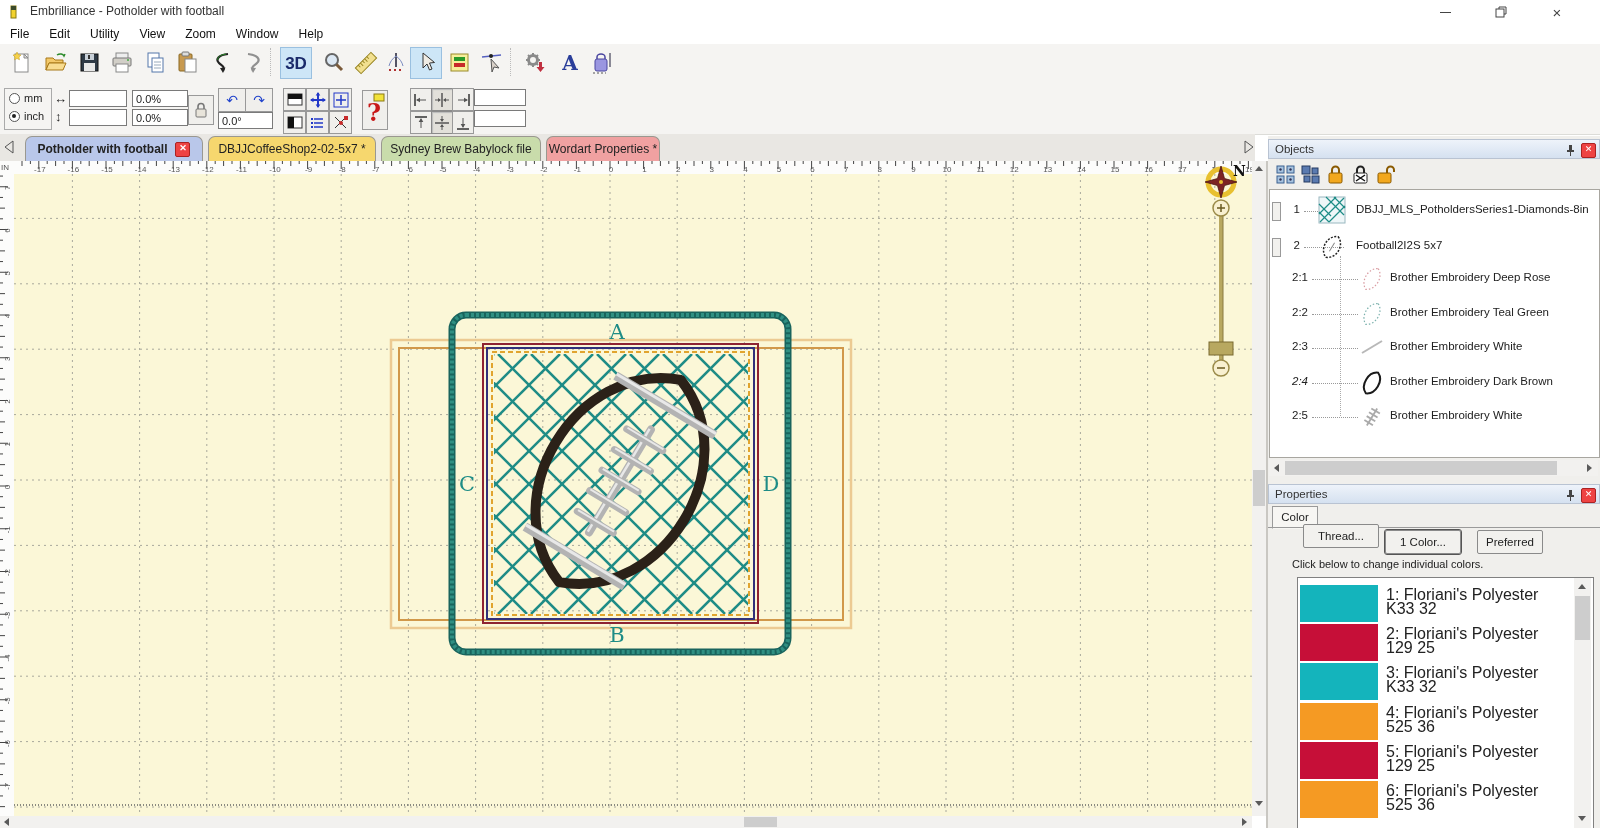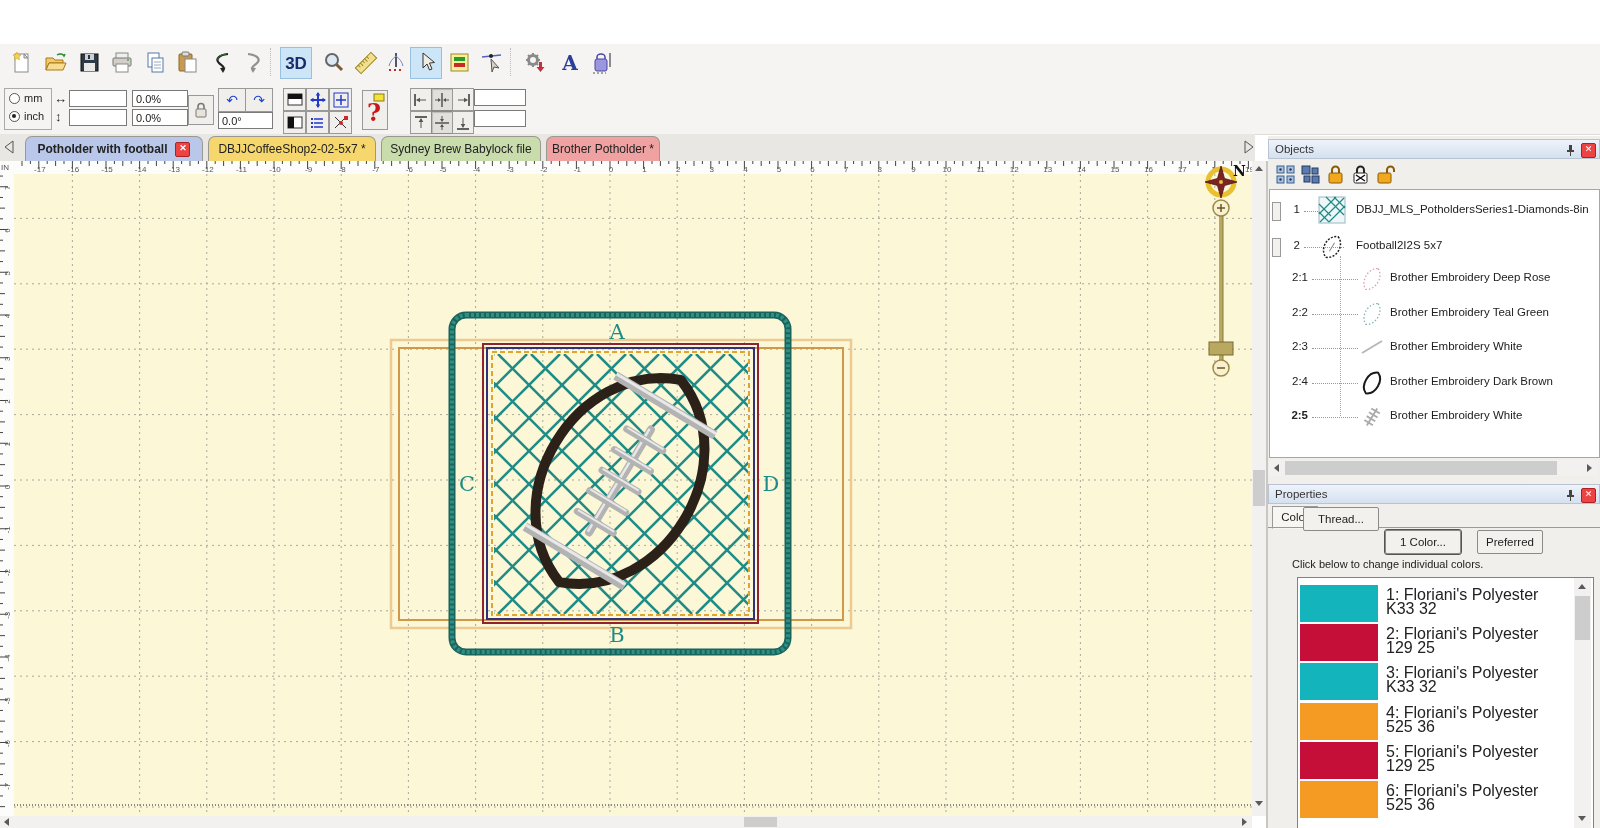--- a/index.html
+++ b/index.html
@@ -59,21 +59,47 @@
   .swatch-name{font-size:16px;color:#222;line-height:13px;}
   .tree-label{font-size:11.5px;color:#222;white-space:nowrap;}
   .tree-id{font-size:11.5px;color:#222;text-align:right;}
   svg{display:block;}
 </style>
 </head>
 <body>
 
 <div id="app">
 
-
+  <div id="titlebar">
+    <svg class="abs" style="left:8px;top:5px" width="14" height="14">
+      <rect x="3" y="1" width="5" height="12" fill="#f2d22e" stroke="#8a7a10"></rect>
+      <rect x="3" y="1" width="5" height="4" fill="#3a4a2a"></rect>
+    </svg>
+    <span id="title-text">Embrilliance -  Potholder with football</span>
+    <div class="winbtn" style="left:1422px">
+      <div style="width:11px;height:1px;background:#444"></div>
+    </div>
+    <div class="winbtn" style="left:1478px">
+      <svg width="12" height="12">
+          <rect x="1" y="3" width="8" height="8" fill="none" stroke="#444"></rect>
+          <path d="M4 3 v-2 h7 v7 h-2" fill="none" stroke="#444"></path>
+        </svg>
+    </div>
+    <div class="winbtn" style="left:1534px;font-size:15px;color:#444">×</div>
+  </div>
+
+  <div id="menubar">
+      <div class="menu-item">File</div>
+      <div class="menu-item">Edit</div>
+      <div class="menu-item">Utility</div>
+      <div class="menu-item">View</div>
+      <div class="menu-item">Zoom</div>
+      <div class="menu-item">Window</div>
+      <div class="menu-item">Help</div>
+    </div>
 
   <div id="toolbar1">
       <div class="tb1" style="left: 6px;">
         <span>
           <svg width="26" height="26">
             <rect x="6" y="4" width="13" height="18" fill="#fff" stroke="#8a8a8a"></rect>
             <path d="M15 4 l4 4 h-4 z" fill="#ddd" stroke="#8a8a8a"></path>
             <polygon points="8,2 9.2,4.6 12,5 10,7 10.5,9.8 8,8.5 5.5,9.8 6,7 4,5 6.8,4.6" fill="#f7d24a" stroke="#c09a20" stroke-width="0.5"></polygon>
           </svg>
         </span>
@@ -416,21 +442,21 @@
         <span>Potholder with football</span>
         <div class="tab-close">✕</div>
       </div>
       <div class="tab" style="left: 208px; width: 166px; background: rgb(246, 215, 110);">
         <span>DBJJCoffeeShop2-02-5x7 *</span>
       </div>
       <div class="tab" style="left: 381px; width: 158px; background: rgb(201, 220, 171);">
         <span>Sydney Brew Babylock file</span>
       </div>
       <div class="tab" style="left: 546px; width: 112px; background: rgb(240, 161, 161);">
-        <span>Brother Potholder *</span>
+        <span>Wordart Properties *</span>
       </div>
     </div>
 
   <div id="ruler-corner">IN</div>
   <svg class="abs" style="left:14px;top:161px;background:#fcfcfb;border-bottom:1px solid #cac8c2" id="ruler-top" width="1238" height="13">
       <line x1="8" y1="0" x2="8" y2="5" stroke="#444" stroke-width="1"></line>
       <line x1="16.399999999999977" y1="0" x2="16.399999999999977" y2="3" stroke="#444" stroke-width="1"></line>
       <line x1="24.799999999999955" y1="0" x2="24.799999999999955" y2="8" stroke="#444" stroke-width="1"></line>
       <text x="25.799999999999955" y="11" font-size="8" fill="#555" text-anchor="middle" font-family="Liberation Sans,sans-serif">-17</text>
       <line x1="33.19999999999993" y1="0" x2="33.19999999999993" y2="3" stroke="#444" stroke-width="1"></line>
@@ -944,33 +970,33 @@
           <div class="tree-id" style="position: absolute; left: 0px; top: 9px; width: 38px;">2:3</div>
           <div style="position: absolute; left: 42px; top: 17px; width: 46px; border-top: 1px dotted rgb(153, 153, 153);"></div>
           <span style="position: absolute; left: 88px; top: 2px;">
             <svg width="28" height="30">
               <line x1="4" y1="20" x2="24" y2="8" stroke="#b8b8b8" stroke-width="2"></line>
             </svg>
           </span>
           <div class="tree-label" style="position: absolute; left: 120px; top: 9px;">Brother Embroidery White</div>
         </div>
         <div style="position: absolute; left: 0px; top: 175.5px; width: 400px; height: 34px;">
-          <div class="tree-id" style="position: absolute; left: 0px; top: 9px; width: 38px;">2:4</div>
+          <div class="tree-id" style="position: absolute; left: 0px; top: 9px; width: 38px; font-style: italic;">2:4</div>
           <div style="position: absolute; left: 42px; top: 17px; width: 46px; border-top: 1px dotted rgb(153, 153, 153);"></div>
           <span style="position: absolute; left: 88px; top: 2px;">
             <svg width="28" height="30">
               <g transform="translate(14 15) rotate(31)">
                 <path d="M0 -12 C 9 -8 9 8 0 12 C -9 8 -9 -8 0 -12 Z" fill="none" stroke="#1a1a1a" stroke-width="2"></path>
               </g>
             </svg>
           </span>
           <div class="tree-label" style="position: absolute; left: 120px; top: 9px;">Brother Embroidery Dark Brown</div>
         </div>
         <div style="position: absolute; left: 0px; top: 210px; width: 400px; height: 34px;">
-          <div class="tree-id" style="position: absolute; left: 0px; top: 9px; width: 38px; font-weight: bold;">2:5</div>
+          <div class="tree-id" style="position: absolute; left: 0px; top: 9px; width: 38px;">2:5</div>
           <div style="position: absolute; left: 42px; top: 17px; width: 46px; border-top: 1px dotted rgb(153, 153, 153);"></div>
           <span style="position: absolute; left: 88px; top: 2px;">
             <svg width="28" height="30">
               <g transform="translate(14 15) rotate(31)" stroke="#aaa" stroke-width="1.8">
                 <line x1="0" y1="-10" x2="0" y2="10"></line>
                 <line x1="-5" y1="-7" x2="5" y2="-7"></line>
                 <line x1="-5" y1="-2.5" x2="5" y2="-2.5"></line>
                 <line x1="-5" y1="2" x2="5" y2="2"></line>
                 <line x1="-5" y1="6.5" x2="5" y2="6.5"></line>
               </g>
@@ -992,21 +1018,21 @@
       <svg class="pin" width="13" height="13">
         <rect x="5" y="2" width="3" height="6" fill="#444"></rect>
           <rect x="3" y="7" width="7" height="2" fill="#444"></rect>
           <line x1="6.5" y1="9" x2="6.5" y2="13" stroke="#444"></line>
       </svg>
       <div class="red-x">✕</div>
     </div>
   </div>
   <div id="color-tab">Color</div>
   <div id="tab-underline"></div>
-  <div class="propbtn" style="left:1303px;top:507px;width:74px">Thread...</div>
+  <div class="propbtn" style="left:1303px;top:524px;width:74px">Thread...</div>
   <div class="propbtn default" style="left:1385px;top:530px;width:74px">1 Color...</div>
   <div class="propbtn" style="left:1477px;top:530px;width:64px">Preferred</div>
   <div class="abs" style="left:1292px;top:558px;font-size:11px;color:#222">Click below to change individual colors.</div>
   <div class="abs" style="left:1297px;top:577px;width:295px;height:251px;background:#fff;border:1px solid #808080;overflow:hidden" id="colorlist">
       <div style="position: absolute; left: 0px; top: 7px; width: 293px; height: 38px;">
         <div style="position: absolute; left: 2px; top: 0px; width: 78px; height: 37px; background: rgb(20, 180, 188);"></div>
         <div class="swatch-name" style="position: absolute; left: 88px; top: 3px;">1: Floriani's Polyester</div>
         <div class="swatch-name" style="position: absolute; left: 88px; top: 17px;">K33 32</div>
       </div>
       <div style="position: absolute; left: 0px; top: 46.2px; width: 293px; height: 38px;">

